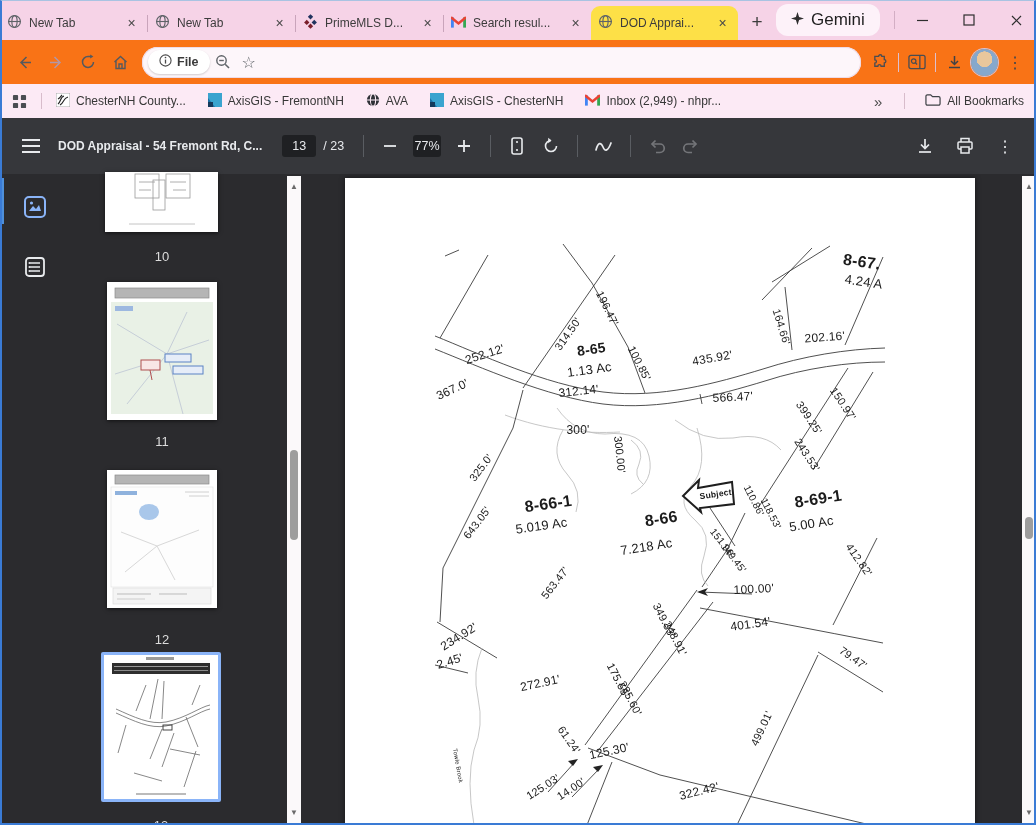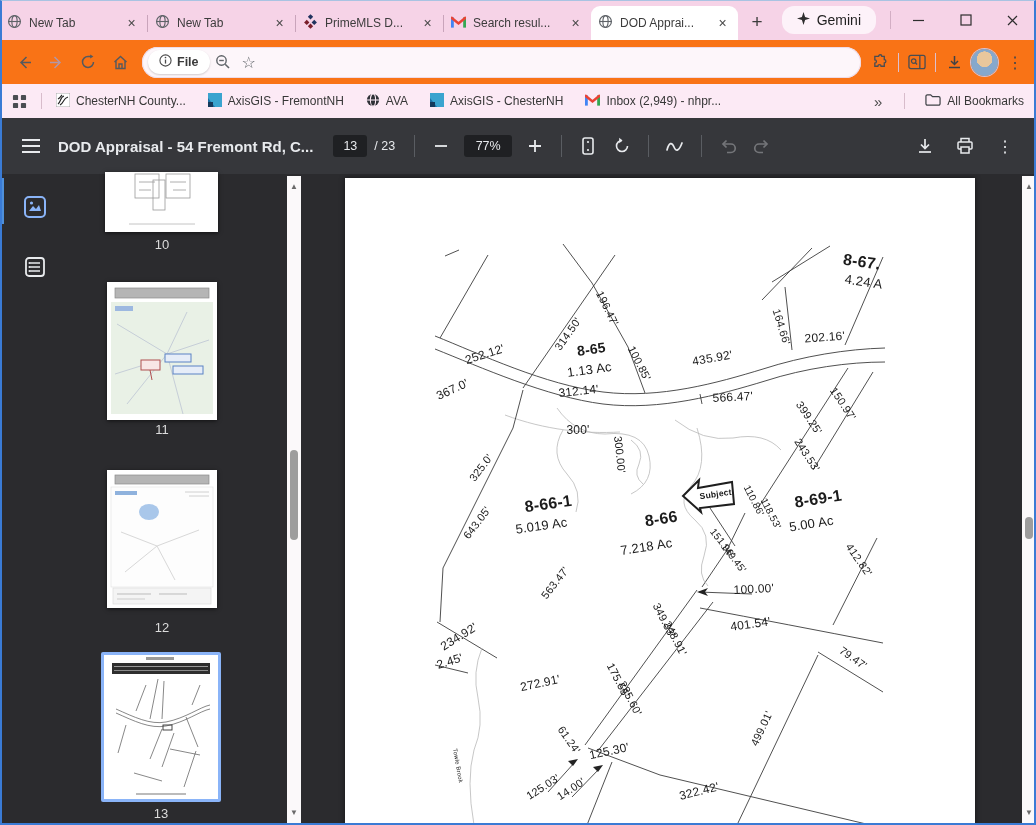--- a/index.html
+++ b/index.html
@@ -3,27 +3,27 @@
 <meta charset="utf-8">
 <style>
   html,body{margin:0;padding:0;}
   body{width:1036px;height:825px;position:relative;overflow:hidden;
        font-family:"Liberation Sans",sans-serif;background:#f6d3e7;-webkit-font-smoothing:antialiased;}
   .frame{position:absolute;inset:0;border:2px solid #3a7bd5;border-top:1px solid #a9c3e2;pointer-events:none;z-index:999;}
 
   
   .tabstrip{position:absolute;top:0;left:0;right:0;height:40px;background:#f6d3e7;display:flex;align-items:flex-end;}
   .tab{width:133px;height:34px;display:flex;align-items:center;gap:7px;padding:0 7px;border-radius:9px 9px 0 0;color:#3c3c3c;font-size:12px;position:relative;flex:none;}
-  .tab.active{background:#ffffff;}
+  .tab.active{background:#fde047;}
   .tab-label{flex:1;overflow:hidden;white-space:nowrap;}
   .tab-close{width:17px;height:17px;border-radius:50%;display:flex;align-items:center;justify-content:center;font-size:14px;color:#4a4a4a;flex:none;}
   .tabsep{width:1px;height:17px;background:#c9a4bb;margin-bottom:8px;flex:none;}
   .newtab-btn{width:30px;height:28px;margin:0 4px 4px;display:flex;align-items:center;justify-content:center;font-size:19px;color:#3d3d3d;flex:none;}
   .strip-right{margin-left:auto;display:flex;align-items:center;height:40px;}
-  .gemini-pill{display:flex;align-items:center;gap:7px;background:#fdf2f9;border-radius:12px;padding:6px 15px;font-size:14px;color:#1f1f1f;margin-right:14px;}
+  .gemini-pill{display:flex;align-items:center;gap:7px;background:#fdf2f9;border-radius:12px;padding:6px 15px;font-size:17px;color:#1f1f1f;margin-right:14px;}
   .strip-div{width:1px;height:18px;background:#d3aec4;margin-right:4px;}
   .winbtn{width:47px;height:38px;display:flex;align-items:center;justify-content:center;color:#2e2e2e;}
 
   
   .toolbar{position:absolute;top:40px;left:0;right:0;height:44px;background:#f97316;display:flex;align-items:center;padding:0 8px;}
   .nav-ic{width:32px;height:32px;border-radius:50%;display:flex;align-items:center;justify-content:center;color:#55595e;flex:none;}
   .nav-ic.dis{color:#a98fa0;}
   .omnibox{flex:1;height:31px;background:#fdf6fa;border-radius:16px;display:flex;align-items:center;padding:0 10px 0 6px;margin:0 6px;box-shadow:inset 0 0 0 1px #eedbe8;min-width:0;}
   .chip{display:flex;align-items:center;gap:5px;background:#fff;border-radius:13px;padding:4px 11px;font-size:12.5px;font-weight:600;color:#3b3b3b;box-shadow:0 1px 2px rgba(0,0,0,.18);flex:none;}
   .url{font-size:13.5px;color:#202124;margin-left:9px;white-space:nowrap;overflow:hidden;flex:1;min-width:0;}
@@ -37,33 +37,33 @@
   
   .bookmarks{position:absolute;top:84px;left:0;right:0;height:34px;background:#fceaf5;display:flex;align-items:center;padding:0 12px;font-size:12px;color:#373737;}
   .bm{display:flex;align-items:center;gap:6px;margin-right:22px;white-space:nowrap;}
   .bm-div{width:1px;height:16px;background:#d8bccb;margin-right:14px;}
   .bm-right{margin-left:auto;display:flex;align-items:center;gap:6px;}
   .chev{font-size:15px;color:#4c4c4c;margin-right:16px;}
 
   
   .pdfbar{position:absolute;top:118px;left:0;right:0;height:56px;background:#36373b;display:flex;align-items:center;color:#e8eaed;padding:0 14px;}
   .pt-ic{width:34px;height:34px;display:flex;align-items:center;justify-content:center;flex:none;}
-  .pdftitle{font-size:15px;font-weight:700;margin:0 20px 0 10px;white-space:nowrap;}
+  .pdftitle{font-size:12px;font-weight:700;margin:0 20px 0 10px;white-space:nowrap;}
   .pagebox{background:#1f2023;border-radius:3px;min-width:28px;height:22px;display:flex;align-items:center;justify-content:center;font-size:12.5px;padding:0 3px;}
   .ptotal{font-size:12.5px;margin:0 10px 0 7px;}
   .vdiv{width:1px;height:22px;background:#5a5d62;margin:0 9px;flex:none;}
-  .zoombox{background:#1f2023;border-radius:3px;width:48px;height:22px;display:flex;align-items:center;justify-content:center;font-size:12.5px;margin:0 6px;}
+  .zoombox{background:#1f2023;border-radius:3px;width:28px;height:22px;display:flex;align-items:center;justify-content:center;font-size:12.5px;margin:0 6px;}
   .dim{opacity:.35;}
   .pdf-right{margin-left:auto;display:flex;align-items:center;gap:6px;}
 
   
   .viewer{position:absolute;top:174px;left:0;right:0;bottom:0;background:#2b2b2e;}
   .blue-ind{position:absolute;left:0;top:4px;width:4px;height:46px;background:#4e8fd9;}
   .panel-ic{position:absolute;left:22px;width:26px;height:26px;display:flex;align-items:center;justify-content:center;}
-  .thumb-lbl{position:absolute;width:114px;text-align:center;color:#dcdcdc;font-size:13px;}
+  .thumb-lbl{position:absolute;width:114px;text-align:center;color:#dcdcdc;font-size:13px;margin-top:12px;}
   .thumbpage{position:absolute;background:#fff;box-shadow:0 1px 4px rgba(0,0,0,.6);}
   .sel-wrap{position:absolute;left:101px;top:478px;width:120px;height:150px;background:#8ab4f8;border-radius:2px;}
   .sel-inner{position:absolute;left:3px;top:3px;width:114px;height:144px;background:#fff;}
   .sbar{position:absolute;top:2px;bottom:2px;width:14px;background:#fbf9fa;}
   .sbar .arr{position:absolute;left:0;width:14px;text-align:center;font-size:8px;color:#6a6a6a;}
   .sthumb{position:absolute;left:3px;width:8px;background:#9d9d9d;border-radius:4px;}
   .page{position:absolute;left:345px;top:4px;width:630px;height:647px;background:#fff;box-shadow:0 0 5px rgba(0,0,0,.55);}
   .page svg text{fill:#1b1b1b;letter-spacing:.2px;}
   .ln{stroke:#3c3c3c;stroke-width:.9;fill:none;}
   .lt{stroke:#b9b9b9;stroke-width:.8;fill:none;}

